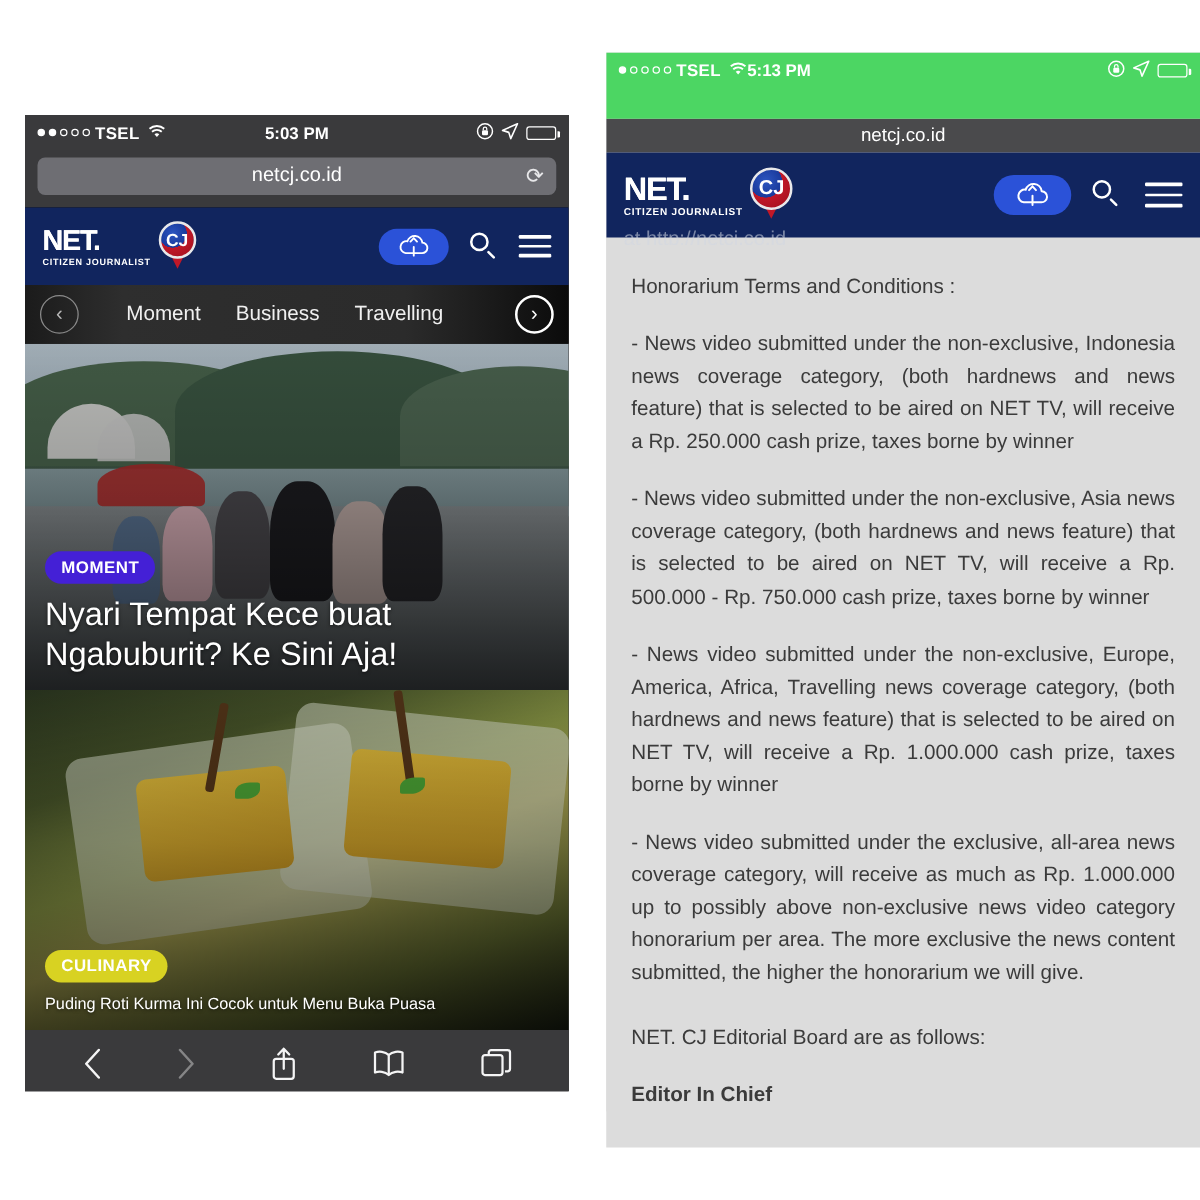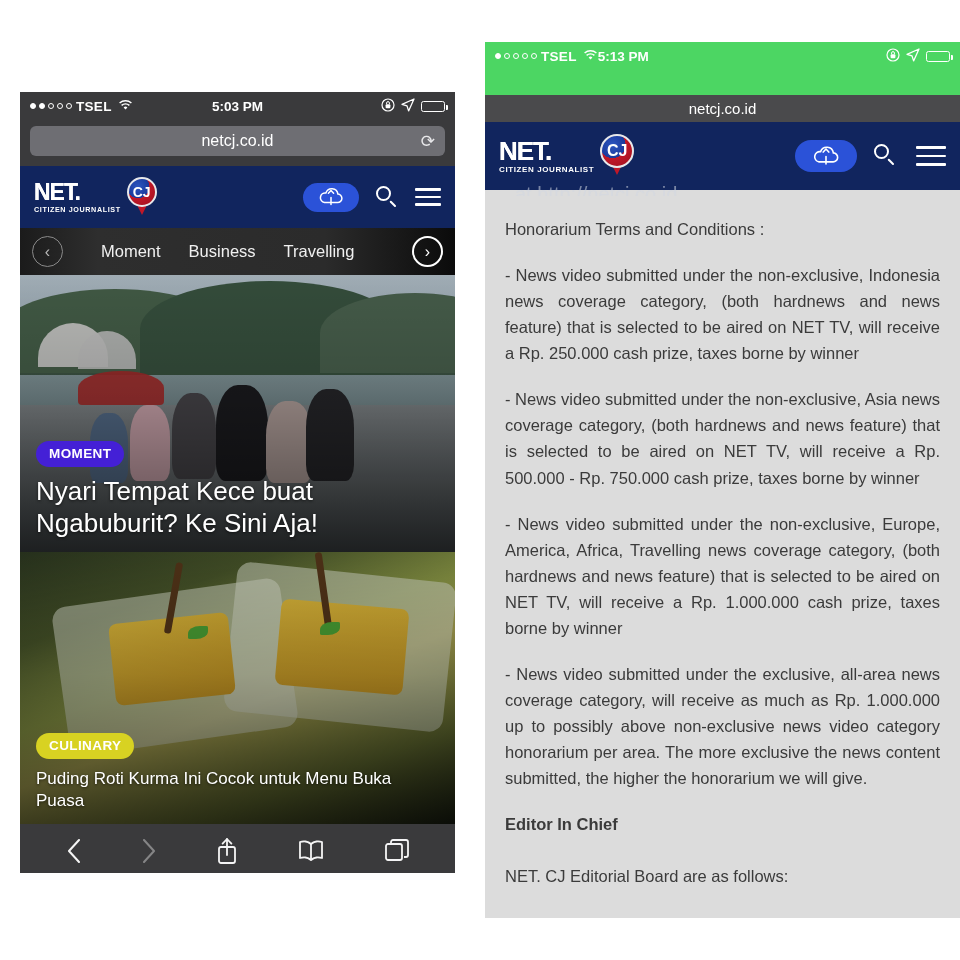--- a/index.html
+++ b/index.html
@@ -107,21 +107,21 @@
   .card .shade{
     position:absolute;inset:0;
     background:linear-gradient(180deg,rgba(0,0,0,.18) 0%,rgba(0,0,0,.30) 45%,rgba(0,0,0,.62) 100%);
   }
   .card .body{position:absolute;left:0;right:0;bottom:0;padding:0 16px 12px 16px;}
   .badge{
     display:inline-block;border-radius:13px;padding:5px 13px 6px 13px;
     font-size:13.5px;font-weight:bold;letter-spacing:.4px;color:#fff;margin-bottom:9px;
   }
   .headline{color:#fff;font-size:26px;line-height:1.23;text-shadow:0 1px 3px rgba(0,0,0,.6);}
-  .headline.small{font-size:17px;line-height:1.3;}
+  .headline.small{font-size:13px;line-height:1.3;}
 
   #card-moment{height:277px;}
   #card-culinary{height:272px;}
 
   
   .photo-moment{
     background:
       linear-gradient(180deg,#c3d2dc 0%,#b7c8d4 16%,#8fa7a0 17%,#5f7a63 27%,#45604e 36%,#6f7d80 40%,#8d989a 47%,#7d878a 58%,#6d7678 70%,#5d6668 100%);
   }
   .photo-moment .hill{
@@ -189,21 +189,21 @@
     text-align:center;font-size:13.5px;font-weight:bold;
     color:rgba(255,255,255,.30);line-height:20px;
   }
   .url-bar-2{
     background:#4a4a4c;height:27px;display:flex;align-items:center;justify-content:center;
     color:#fff;font-size:15px;
   }
   .site-header-2{background:#11255e;height:68px;display:flex;align-items:center;padding:0 14px;position:relative;}
   .clipped-line{
     position:absolute;left:14px;bottom:-6px;color:rgba(210,215,225,.55);
-    font-size:20px;white-space:nowrap;overflow:hidden;height:13px;margin-left:16px;
+    font-size:16px;white-space:nowrap;overflow:hidden;height:13px;
   }
   .doc{background:#dcdcdc;padding:26px 20px 0 20px;color:#3b3b3b;}
   .doc p{
     margin:0 0 20px 0;font-size:16.5px;line-height:1.58;
     text-align:justify;
   }
   .doc p.nojust{text-align:left;}
   .doc p.bold{font-weight:bold;margin-bottom:0;}
 </style>
 </head>
@@ -436,16 +436,16 @@
     </div>
     <div class="clipped-line">at http://netcj.co.id</div>
   </div>
 
   <div class="doc">
     <p class="nojust">Honorarium Terms and Conditions :</p>
     <p>- News video submitted under the non-exclusive,  Indonesia news coverage category, (both hardnews and news feature) that is selected to  be aired on NET TV, will receive a Rp. 250.000 cash prize, taxes borne by winner</p>
     <p>- News video submitted under the non-exclusive,  Asia news coverage category, (both hardnews and news feature) that is selected to be aired on NET TV, will receive a Rp. 500.000 - Rp. 750.000 cash prize, taxes borne by winner</p>
     <p>- News video submitted under the non-exclusive, Europe, America, Africa, Travelling news coverage category, (both hardnews and news feature) that is selected to be aired on NET TV, will receive a Rp. 1.000.000 cash prize, taxes borne by winner</p>
     <p>- News video submitted under the exclusive, all-area news coverage category, will receive as much as Rp. 1.000.000 up to possibly above non-exclusive news video category honorarium per area. The more exclusive the news content submitted, the higher the honorarium we will give.</p>
+    <p class="nojust" style="margin-top:26px;">NET. CJ Editorial Board are as follows:</p>
     <p class="nojust bold">Editor In Chief</p>
-    <p class="nojust" style="margin-top:26px;">NET. CJ Editorial Board are as follows:</p>
   </div>
 </div>
 
 </body></html>

